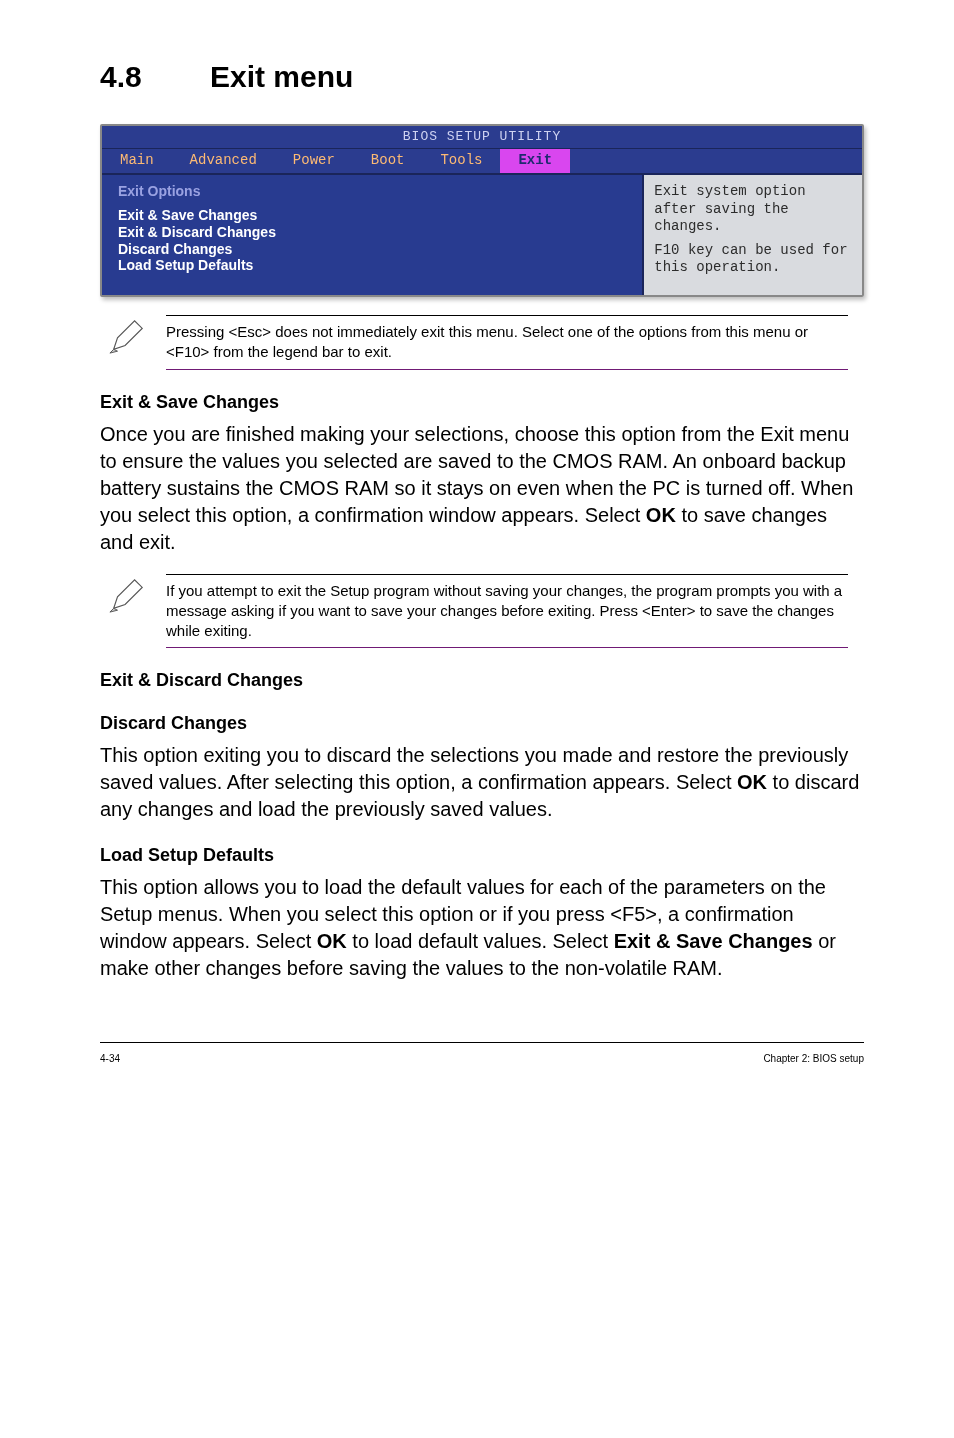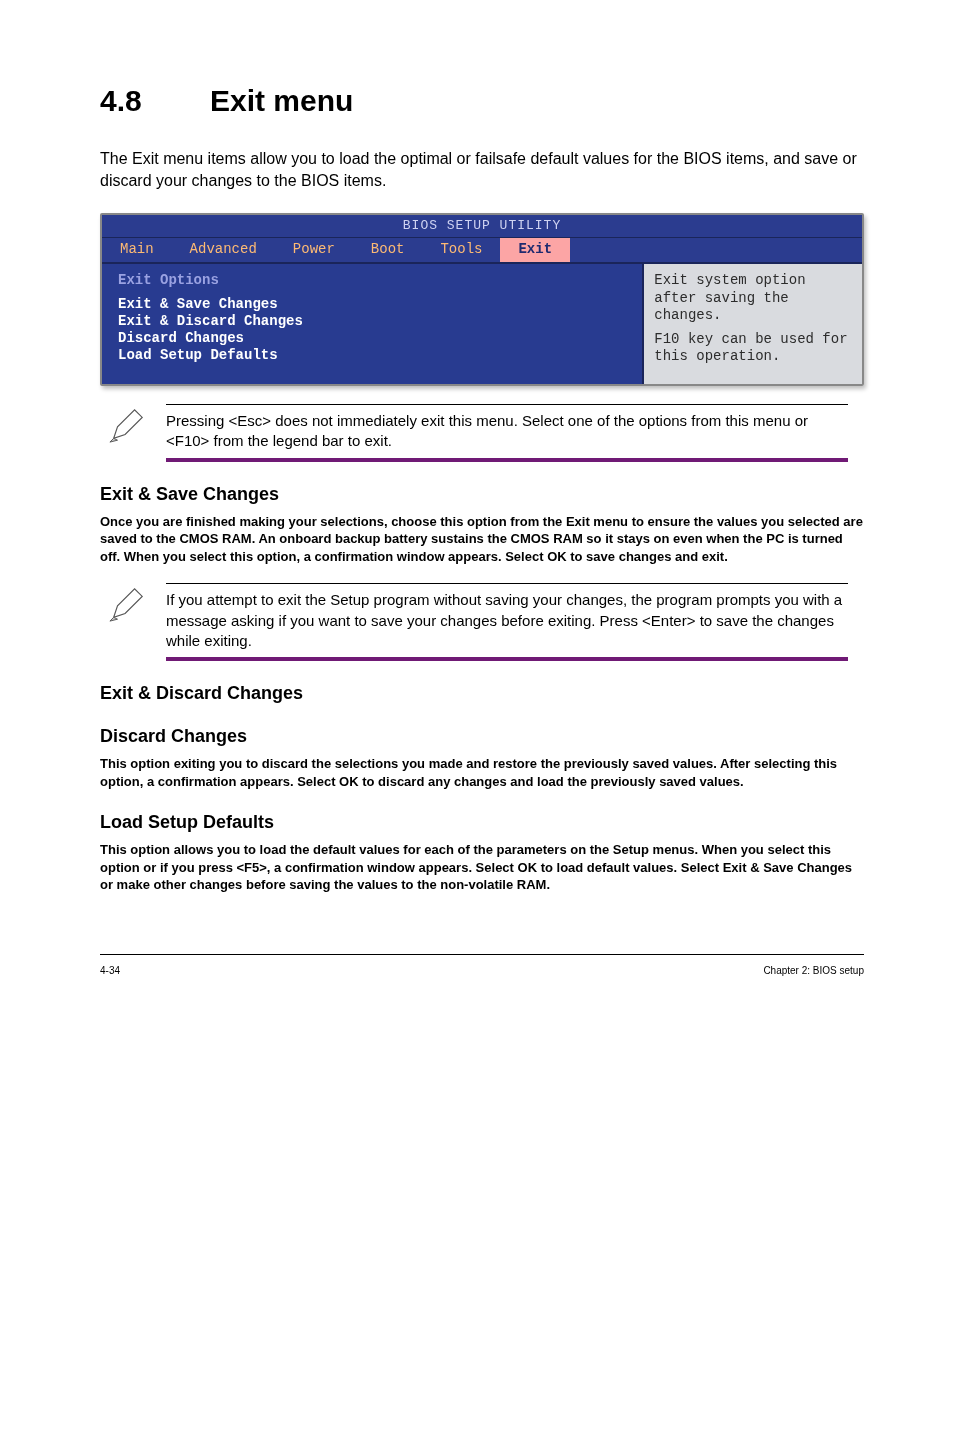--- a/index.html
+++ b/index.html
@@ -5,21 +5,20 @@
   body {
     margin: 0;
     padding: 0;
     font-family: Arial, Helvetica, sans-serif;
     background: #fff;
     color: #000;
     width: 954px;
   }
   .page {
     padding: 60px 90px 40px 100px;
-    margin-top: 24px;
   }
   h1.section-title {
     font-size: 30px;
     font-weight: bold;
     margin: 0 0 30px 0;
   }
   h1.section-title .num {
     display: inline-block;
     width: 110px;
   }
@@ -51,34 +50,34 @@
     height: 24px;
     font-family: "Courier New", monospace;
     font-size: 14px;
     border-bottom: 2px solid #1a255a;
   }
   .bios-tab {
     padding: 3px 18px;
     color: #fdba74;
   }
   .bios-tab.active {
-    background: #fca5a5;
+    background: #d946ef;
     color: #1e2a6f;
     font-weight: bold;
   }
   .bios-body {
     display: flex;
     background: #2b3c8f;
     min-height: 120px;
   }
   .bios-left {
     flex: 1 1 72%;
     background: #283b90;
     padding: 8px 16px 16px 16px;
-    font-family: Liberation Mono, monospace;
+    font-family: Liberation Sans, sans-serif;
     font-size: 14px;
     color: #fff;
     border-right: 2px solid #1a255a;
   }
   .bios-left .heading {
     color: #9aa2e2;
     font-weight: bold;
     margin-bottom: 8px;
   }
   .bios-left .item {
@@ -101,56 +100,54 @@
     gap: 18px;
     margin: 18px 16px 18px 8px;
   }
   .note-block .icon {
     flex: 0 0 40px;
     margin-top: 2px;
   }
   .note-block .text {
     flex: 1;
     border-top: 1px solid #000;
-    border-bottom: 4px solid #701a75;
+    border-bottom: 1px solid #701a75;
     padding: 6px 0;
     font-size: 15px;
     line-height: 1.35;
   }
   h2.sub {
     font-size: 18px;
     font-weight: bold;
     margin: 22px 0 8px 0;
   }
   p.body {
-    font-size: 13px;
+    font-size: 20px;
     line-height: 1.35;
     margin: 0 0 10px 0;
-    font-weight: bold;
   }
   .footer-line {
     border-top: 1px solid #000;
     margin-top: 60px;
     padding-top: 10px;
     display: flex;
     justify-content: space-between;
     font-size: 10px;
   }
   .pencil-svg { width: 38px; height: 38px; }
 </style>
 </head>
 <body>
 
 <div class="page">
 
   <h1 class="section-title">
     <span class="num">4.8</span><span>Exit menu</span>
   </h1>
 
-  <p class="intro">The Exit menu items allow you to load the optimal or failsafe default values for the BIOS items, and save or discard your changes to the BIOS items.</p>
 
   <div class="bios-box">
     <div class="bios-titlebar">BIOS SETUP UTILITY</div>
     <div class="bios-tabs">
       <div class="bios-tab">Main</div>
       <div class="bios-tab">Advanced</div>
       <div class="bios-tab">Power</div>
       <div class="bios-tab">Boot</div>
       <div class="bios-tab">Tools</div>
       <div class="bios-tab active">Exit</div>

